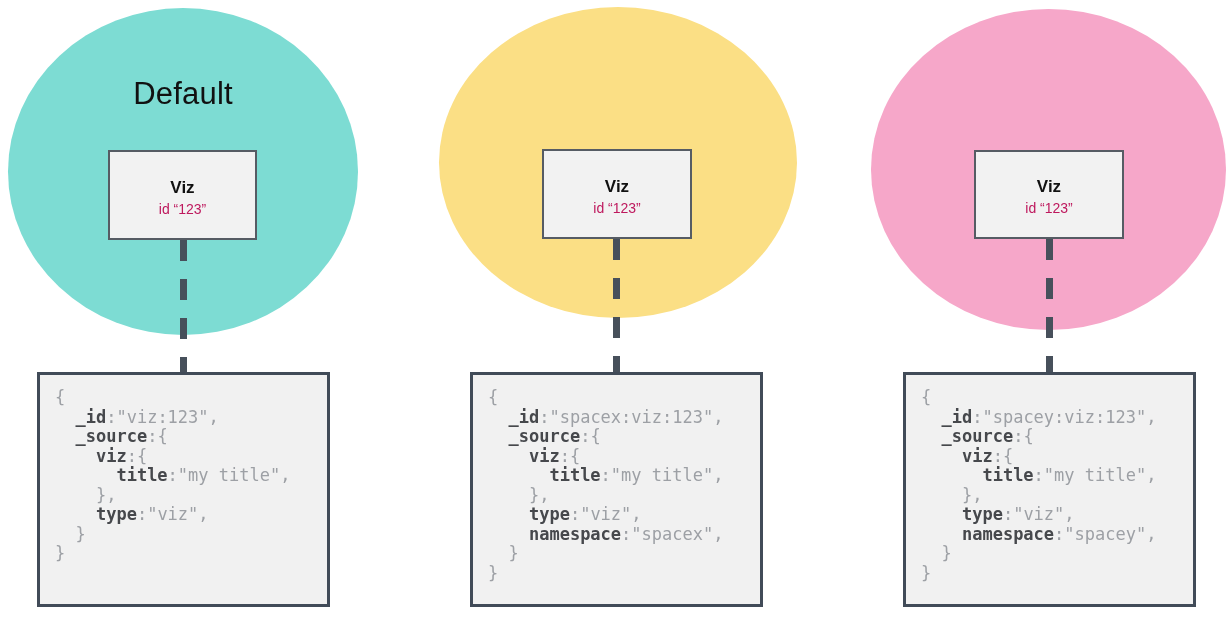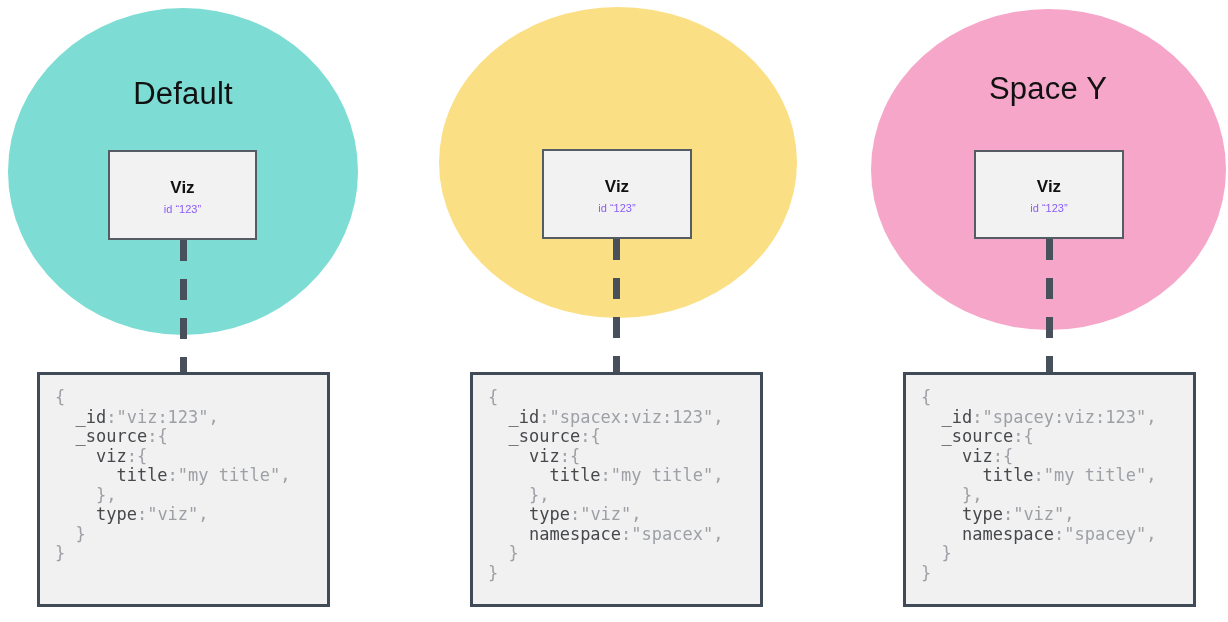--- a/index.html
+++ b/index.html
@@ -34,22 +34,22 @@
     box-sizing:border-box;
     padding-top:6px;
   }
   .viz-label{
     font-size:17px;
     font-weight:bold;
     color:#111111;
     line-height:21px;
   }
   .viz-id{
-    font-size:11px;
-    color:#8b5cf6;
+    font-size:14px;
+    color:#be185d;
     line-height:22px;
   }
   .connector{
     position:absolute;
     width:7px;
     background:repeating-linear-gradient(180deg,
       var(--dash) 0px, var(--dash) 21px,
       transparent 21px, transparent 39px);
   }
   .doc-box{
@@ -60,21 +60,21 @@
     box-sizing:border-box;
     padding:13px 0 0 15px;
     overflow:hidden;
   }
   .code-line{
     font-family:"DejaVu Sans Mono","Liberation Mono",monospace;
     font-size:17px;
     line-height:19.5px;
     white-space:pre;
   }
-  .ck{ color:var(--key); font-weight:400; }
+  .ck{ color:var(--key); font-weight:700; }
   .cv{ color:var(--val); }
 </style>
 </head>
 <body>
 
 <div class="canvas">
 
   <div class="circle" style="left: 8px; top: 8px; width: 350px; height: 327px; background: rgb(125, 220, 211);"></div>
   <div class="space-title" style="left:183px;top:76px;">Default</div>
   <div class="viz-box" style="left:108px;top:150px;width:149px;height:90px;">
@@ -107,21 +107,20 @@
       <div class="code-line"><span class="cv">    </span><span class="ck">viz</span><span class="cv">:{</span></div>
       <div class="code-line"><span class="cv">      </span><span class="ck">title</span><span class="cv">:"my title",</span></div>
       <div class="code-line"><span class="cv">    },</span></div>
       <div class="code-line"><span class="cv">    </span><span class="ck">type</span><span class="cv">:"viz",</span></div>
       <div class="code-line"><span class="cv">    </span><span class="ck">namespace</span><span class="cv">:"spacex",</span></div>
       <div class="code-line"><span class="cv">  }</span></div>
       <div class="code-line"><span class="cv">}</span></div>
     </div>
 
   <div class="circle" style="left: 871px; top: 9px; width: 355px; height: 321px; background: rgb(246, 167, 201);"></div>
-  <div class="space-title" style="left:1048px;top:71px;">Space Y</div>
   <div class="viz-box" style="left:974px;top:150px;width:150px;height:89px;">
     <div class="viz-label">Viz</div>
     <div class="viz-id">id “123”</div>
   </div>
   <div class="connector" style="left:1046px;top:239px;height:135px;"></div>
   <div class="doc-box" style="left:903px;top:372px;">
       <div class="code-line"><span class="cv">{</span></div>
       <div class="code-line"><span class="cv">  </span><span class="ck">_id</span><span class="cv">:"spacey:viz:123",</span></div>
       <div class="code-line"><span class="cv">  </span><span class="ck">_source</span><span class="cv">:{</span></div>
       <div class="code-line"><span class="cv">    </span><span class="ck">viz</span><span class="cv">:{</span></div>

